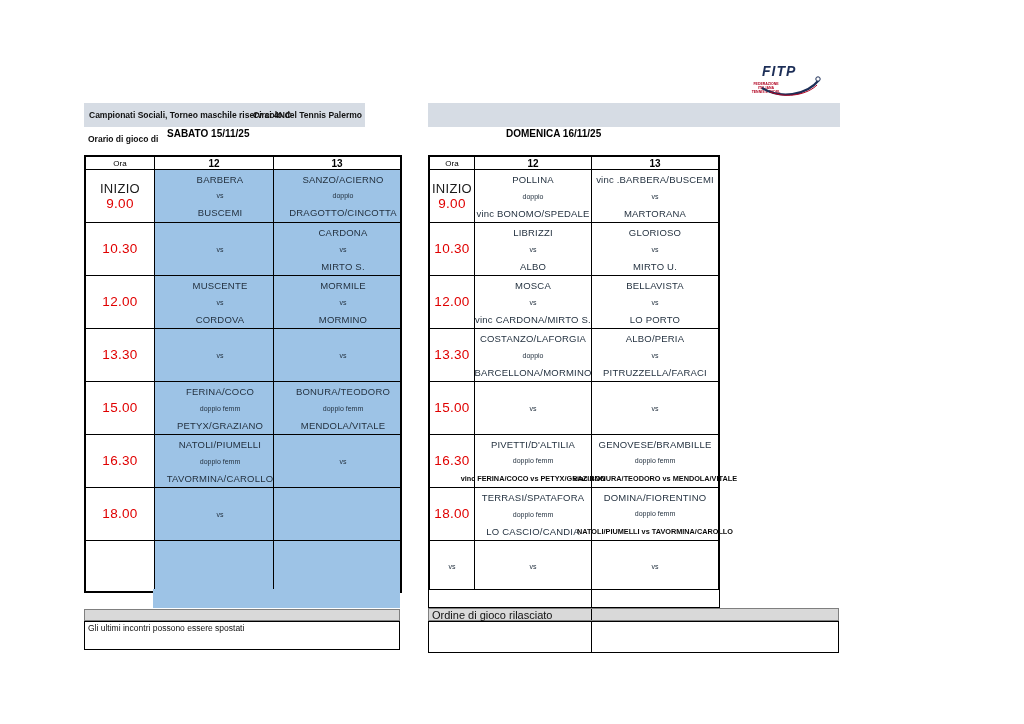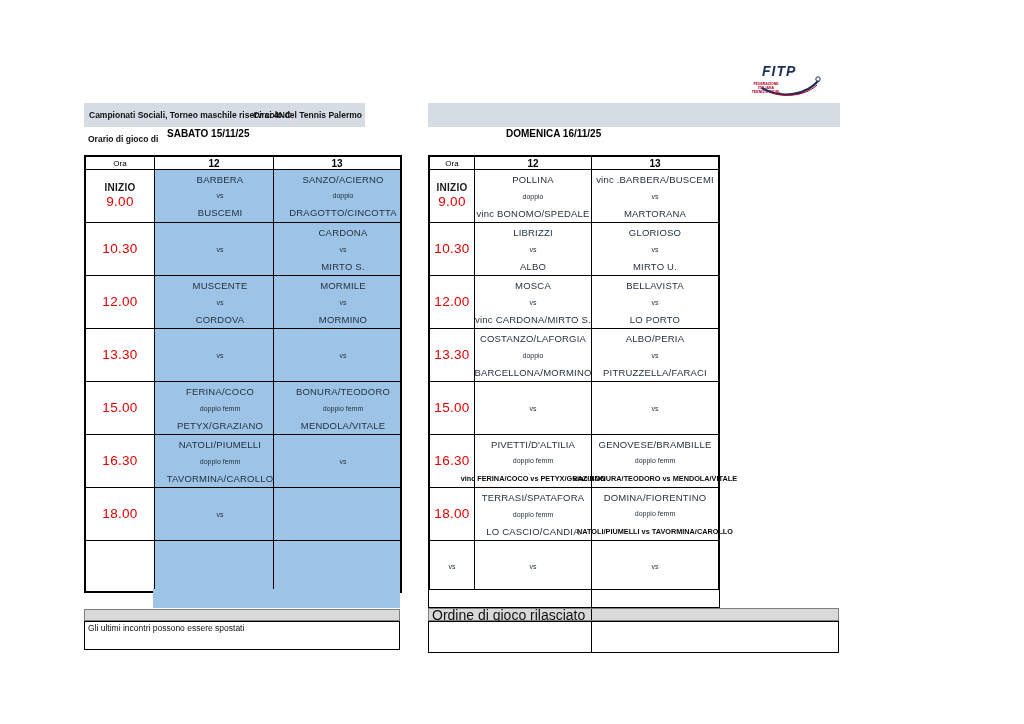--- a/index.html
+++ b/index.html
@@ -29,34 +29,34 @@
   .c{border-right:1px solid #000;border-bottom:1px solid #000;box-sizing:border-box;
      overflow:visible;position:relative;}
   .table .c:nth-child(3n){border-right:none;}
   .table .c:nth-child(n+25){border-bottom:none;}
   .b{background:#9DC3E6;padding-left:12px;}
 
   .hc{display:flex;align-items:center;justify-content:center;font-weight:700;font-size:10px;color:#000;}
   .hc.ora{font-weight:400;font-size:8px;}
 
   .oc{display:flex;flex-direction:column;align-items:center;justify-content:center;height:100%;line-height:1;}
-  .inizio{font-size:10px;font-weight:700;letter-spacing:.3px;color:#1a1a1a;margin-bottom:2px;}
+  .inizio{font-size:13px;font-weight:400;letter-spacing:.3px;color:#1a1a1a;margin-bottom:2px;}
   .time{font-size:13.5px;color:#e00000;letter-spacing:.3px;}
   .oravs{font-size:7px;color:#243240;}
 
   .mc{display:flex;flex-direction:column;justify-content:space-between;align-items:center;
       height:100%;box-sizing:border-box;padding:4px 0 3px;}
   .ln{font-size:9.5px;line-height:11px;min-height:11px;color:#243240;letter-spacing:.2px;white-space:nowrap;}
   .l2{font-size:7px;line-height:8px;min-height:8px;color:#243240;}
   .b3{font-size:7.3px;font-weight:700;color:#0a0a0a;letter-spacing:0;}
 
   
   .tailblue{background:#9DC3E6;}
   .graybar{background:#D9D9D9;border:1px solid #7f7f7f;display:flex;align-items:center;}
-  .graybar .lab{font-size:14px;color:#111;padding-left:3px;display:flex;align-items:center;
+  .graybar .lab{font-size:11px;color:#111;padding-left:3px;display:flex;align-items:center;
                 height:100%;border-right:1px solid #000;box-sizing:border-box;}
   .notebox{border:1px solid #000;background:#fff;font-size:8.5px;color:#111;padding:1px 3px;}
   .splitbox{border:1px solid #000;background:#fff;display:flex;}
   .splitbox .cell-l{border-right:1px solid #000;height:100%;box-sizing:border-box;}
 </style>
 </head>
 <body>
 
 <div class="abs" style="left:748px;top:62px;width:78px;height:42px;">
   <span class="fitp">FITP</span>

